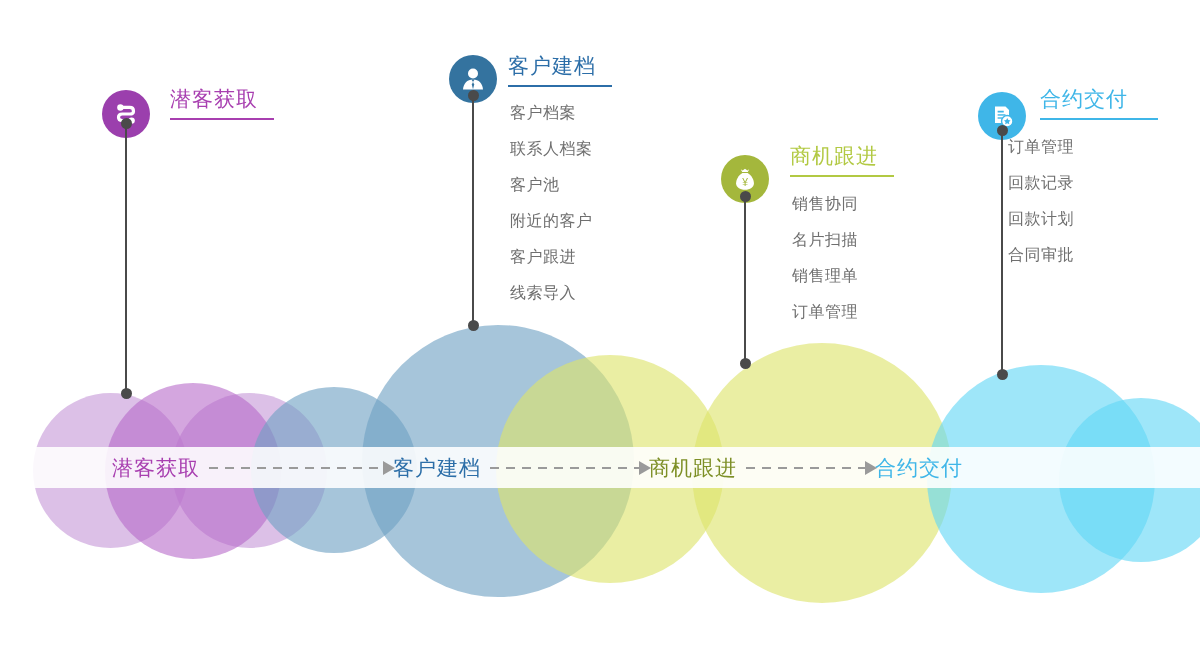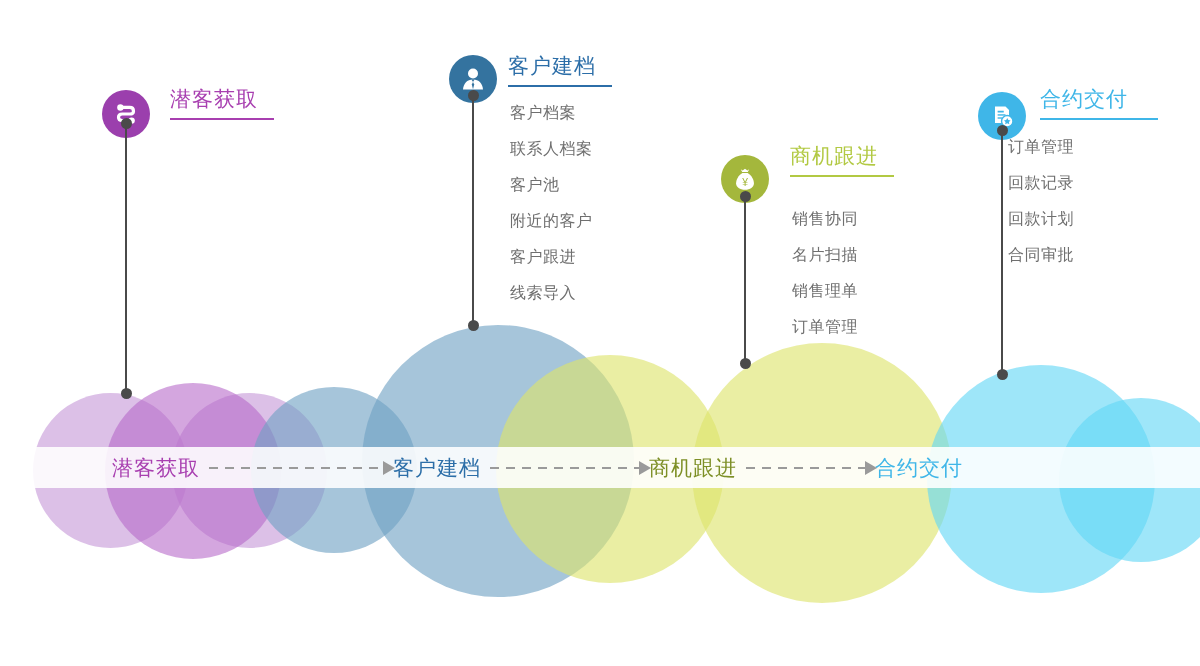--- a/index.html
+++ b/index.html
@@ -159,21 +159,21 @@
     </div>
 
     <div class="connector" style="left:744px;top:196px;height:168px;">
       <span class="dot top"></span>
       <span class="dot bot"></span>
     </div>
 
     <div class="g-title" style="left:790px;top:145px;color:#b2c943;">商机跟进</div>
     <div class="g-rule" style="left:790px;top:175px;width:104px;background:#b2c943;"></div>
 
-    <div class="g-list" style="left:792px;top:196px;margin-top:15px;">
+    <div class="g-list" style="left:792px;top:196px;">
       <div class="g-item">销售协同</div>
       <div class="g-item">名片扫描</div>
       <div class="g-item">销售理单</div>
       <div class="g-item">订单管理</div>
     </div>
   </div>
 
   <div class="group" style="left:0;top:0;width:1200px;height:666px;">
 
     <div class="badge" style="left:978px;top:92px;background:#3fb6e8;">

